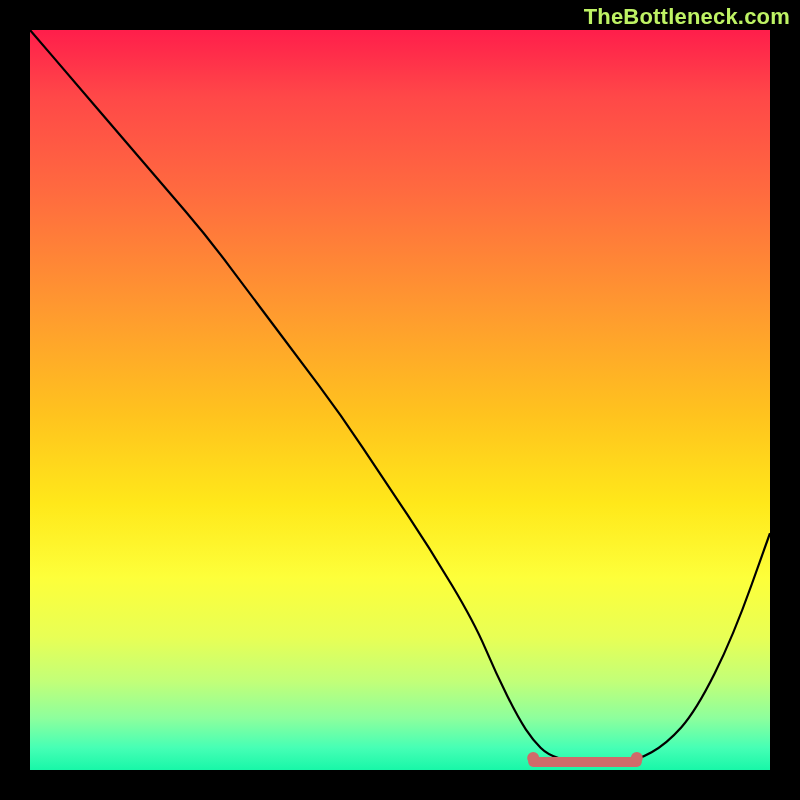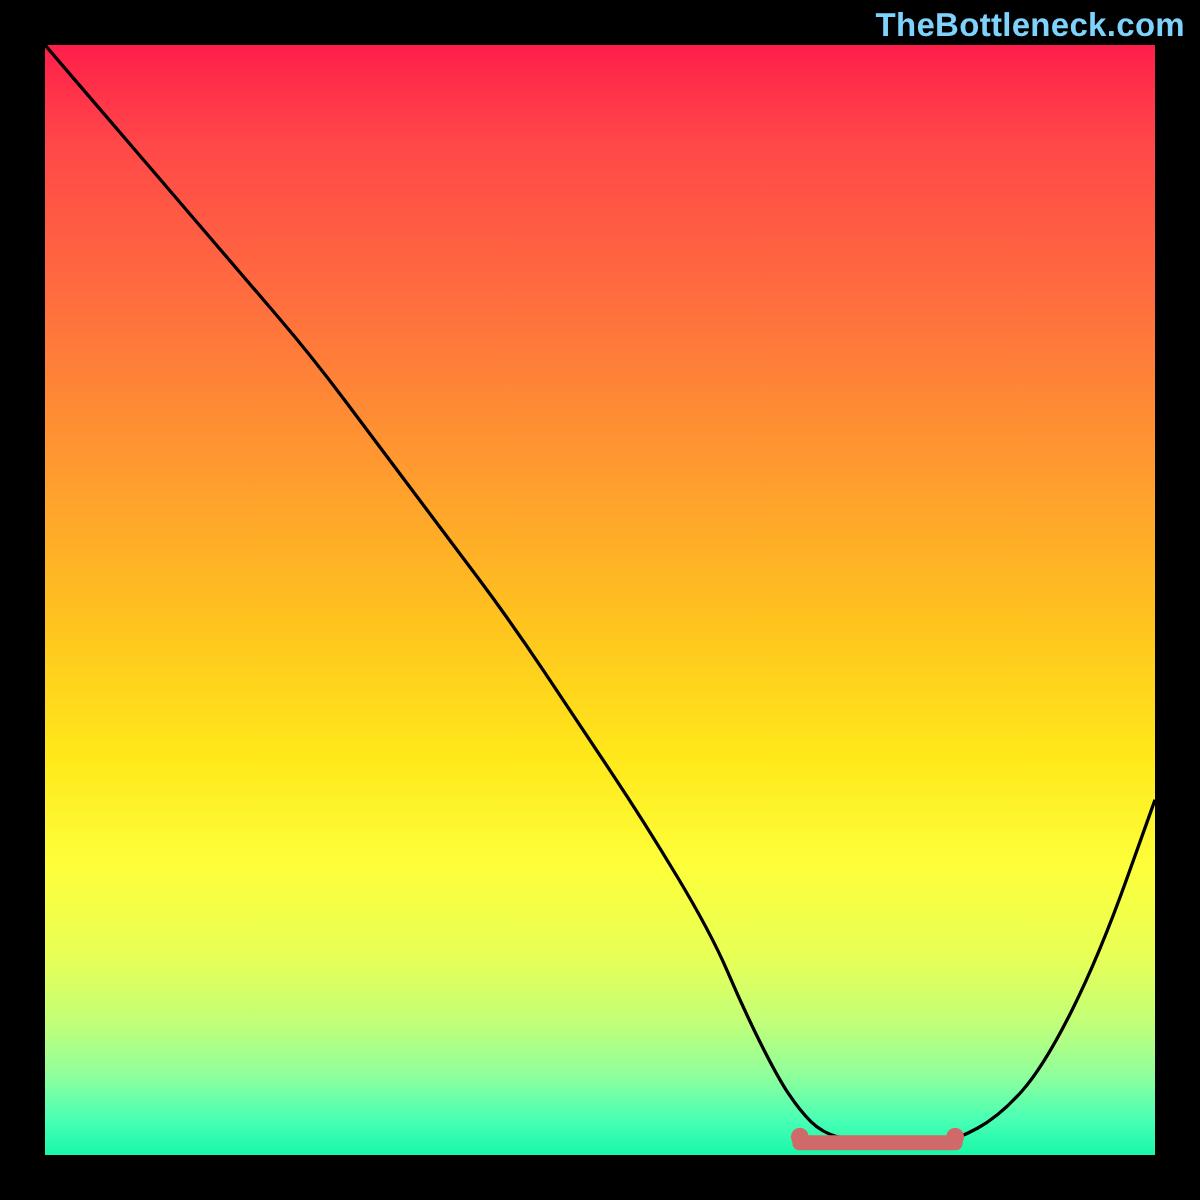--- a/index.html
+++ b/index.html
@@ -14,21 +14,21 @@
   .frame {
     position: relative;
     width: 800px;
     height: 800px;
     background: #000;
   }
   .watermark {
     position: absolute;
     top: 4px;
     right: 10px;
-    color: #7dd3fc;
+    color: #bef264;
     font-size: 22px;
     font-weight: 600;
     letter-spacing: 0.2px;
     z-index: 5;
   }
   .plot-area {
     position: absolute;
     left: 30px;
     top: 30px;
     width: 740px;

